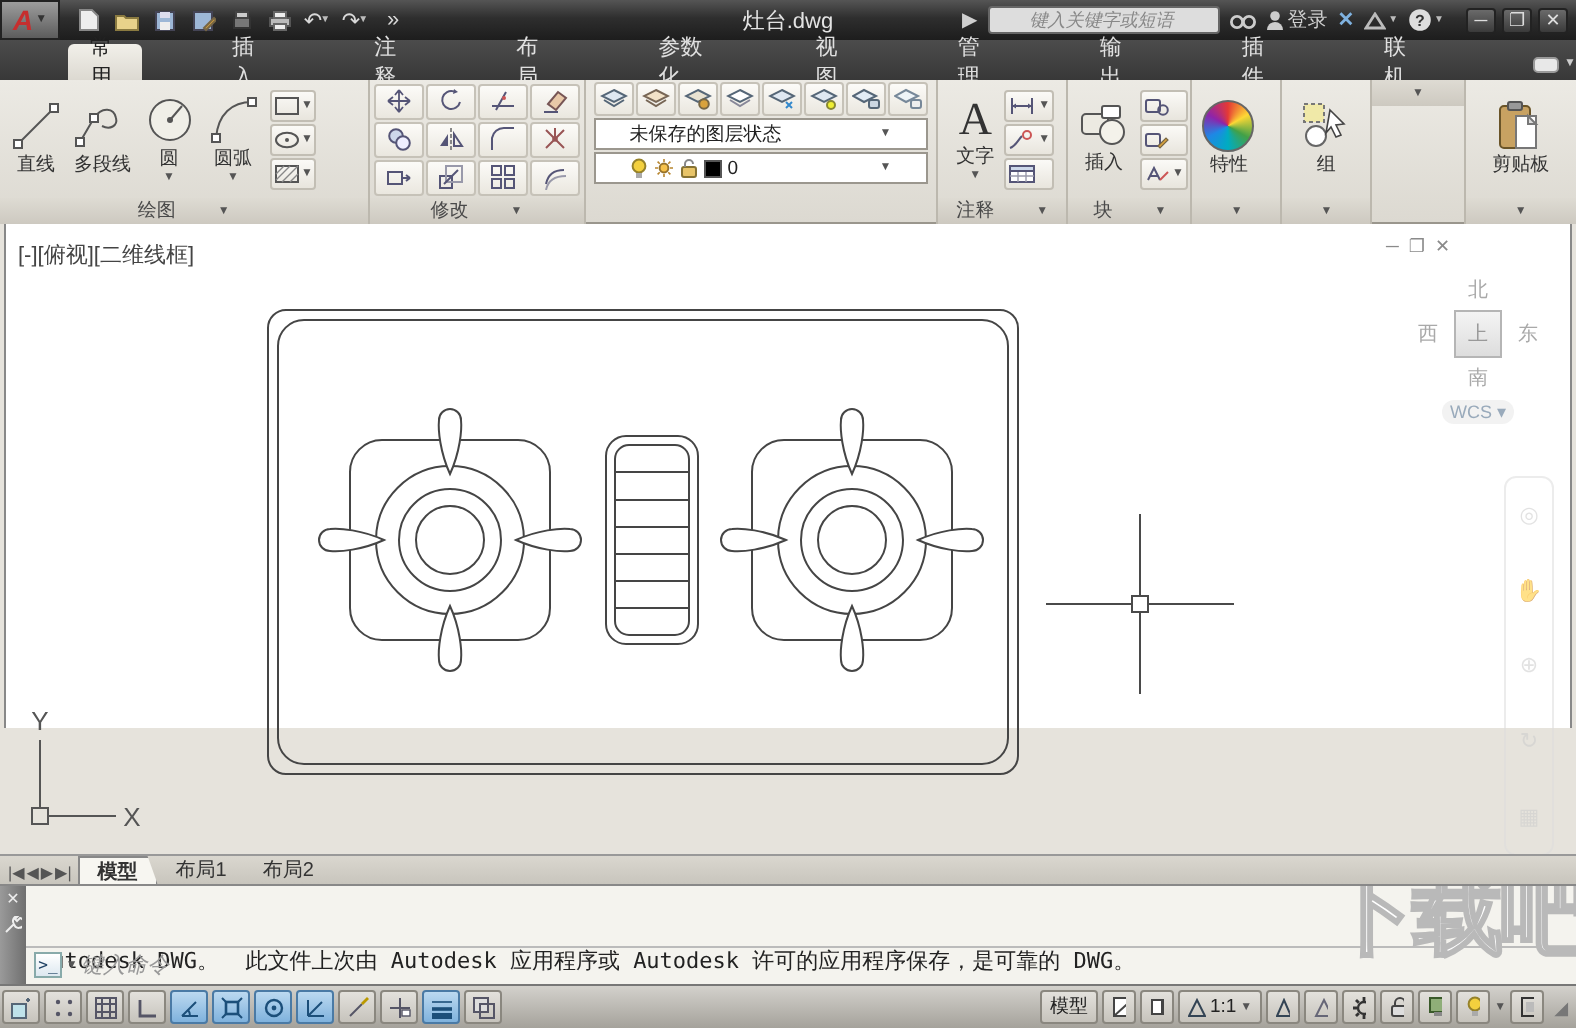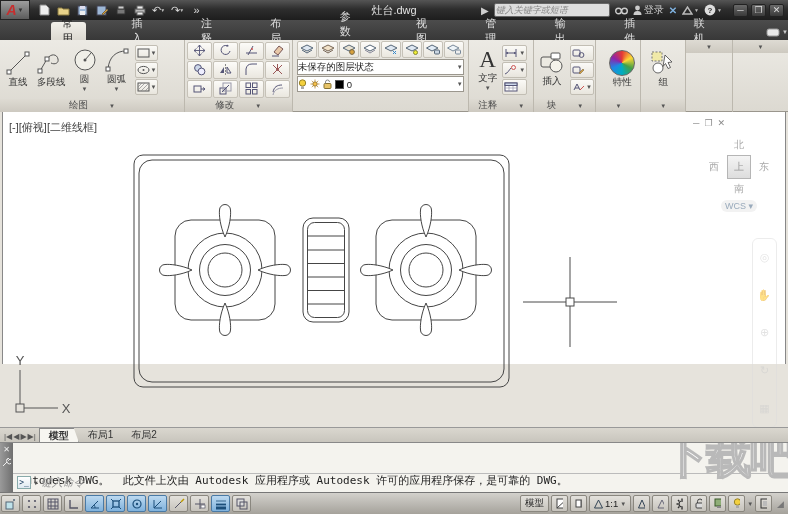--- a/index.html
+++ b/index.html
@@ -16,31 +16,31 @@
     font-weight:bold; font-style:italic; color:#c62e2e; font-size:14px; cursor:pointer; }
   .applogo .dd { font-size:6px; color:#333; margin-left:1px; }
   .qat { display:flex; align-items:center; gap:2px; margin-left:6px; }
   .qat-btn { width:17px; height:16px; display:flex; align-items:center; justify-content:center; color:#d9d9d9; font-size:11px; }
   .qat-btn svg { display:block; }
   .dd-sm { font-size:5px; color:#bbb; margin-left:-1px; }
   .doc-title { position:absolute; left:0; right:0; top:0; height:20px; display:flex;
     align-items:center; justify-content:center; pointer-events:none; color:#e3e3e3; font-size:11px; }
   .tb-right { position:absolute; right:4px; top:0; height:20px; display:flex; align-items:center; gap:5px; }
   .search-box { width:116px; height:14px; background:#ddd; border:1px solid #666;
-    border-radius:2px; font-size:9px; font-style:italic; color:#777; padding:0 1px;
+    border-radius:2px; font-size:9px; font-style:italic; color:#777; padding:0 20px;
     font-family:"Liberation Sans", sans-serif; }
   .search-box::placeholder { color:#888; font-style:italic; }
   .tb-ico { color:#cfcfcf; font-size:10px; display:flex; align-items:center; gap:2px; cursor:pointer; }
   .win-btns { display:flex; gap:3px; margin-left:6px; }
   .win-btn { width:15px; height:13px; display:flex; align-items:center; justify-content:center;
     font-size:9px; color:#ddd; background:linear-gradient(#6a6a6a,#3a3a3a); border:1px solid #222; border-radius:2px; }
 
   
   .tabrow { position:absolute; left:0; top:20px; width:788px; height:20px;
-    background:linear-gradient(#4c4c4c,#383838); display:flex; align-items:flex-end; padding-left:51px;gap:34px; }
+    background:linear-gradient(#4c4c4c,#383838); display:flex; align-items:flex-end; padding-left:34px;gap:34px; }
   .rtab { height:18px; padding:0 11px; display:flex; align-items:center; font-size:11px;
     color:#e0e0e0; cursor:pointer; }
   .rtab.active { background:linear-gradient(#f2f0ea,#dcd9d1); color:#222; border-radius:3px 3px 0 0; }
   .tab-extra { margin-left:14px; height:16px; display:flex; align-items:center; gap:2px; }
 
   
   .ribbon { position:absolute; left:0; top:40px; width:788px; height:72px;
     background:linear-gradient(#eceae4,#dcd9d1); display:flex; border-bottom:1px solid #9a968d; }
   .panel { height:72px; border-right:1px solid #bcb8ae; display:flex; flex-direction:column; }
   .panel-body { flex:1; display:flex; align-items:center; padding:1px 2px; }
@@ -53,21 +53,21 @@
   .smbtn { height:16px; display:flex; align-items:center; gap:1px; padding:0 1px;
     border:1px solid #c2beb4; background:linear-gradient(#fbfaf7,#e8e5dd); border-radius:2px; cursor:pointer; }
   .modgrid { display:grid; grid-template-columns:repeat(4,25px); grid-template-rows:repeat(3,18px); gap:1px; }
   .modbtn { display:flex; align-items:center; justify-content:center; border:1px solid #c6c2b8;
     background:linear-gradient(#fcfbf8,#eae7df); border-radius:2px; cursor:pointer; }
   .layers { display:flex; flex-direction:column; gap:1px; width:100%; padding:0 2px; }
   .ltools { display:flex; gap:1px; }
   .ltool { width:20px; height:17px; display:flex; align-items:center; justify-content:center;
     border:1px solid #c6c2b8; background:linear-gradient(#fcfbf8,#eae7df); border-radius:2px; cursor:pointer; }
   .lselect { height:16px; border:1px solid #9b978e; background:#fff; display:flex; align-items:center;
-    font-size:9.5px; color:#222; padding:0 0; gap:3px; cursor:pointer; }
+    font-size:9.5px; color:#222; padding:0 17px; gap:3px; cursor:pointer; }
   .lselect .flex { flex:1; }
   .swatch { width:9px; height:9px; background:#000; border:1px solid #555; }
 
   
   .canvas { position:absolute; left:2px; top:112px; width:784px; height:252px; background:#fff;
     border-left:1px solid #888; border-right:1px solid #888; }
   .vp-label { position:absolute; left:6px; top:8px; font-size:11px; color:#444; }
   .doc-win-btns { position:absolute; right:60px; top:6px; display:flex; gap:5px; color:#8a8a8a; font-size:9px; }
   .viewcube { position:absolute; right:14px; top:26px; width:64px; text-align:center;
     color:#a9a9a9; font-size:10px; }
@@ -528,21 +528,21 @@
             </span>
         </div>
       </div>
       <div class="panel-label">
           <span>块</span>
           <span class="caret">▼</span>
         </div>
     </div>
 
     <div class="panel" style="width:47px">
-      <div class="panel-body" style="justify-content:flex-end">
+      <div class="panel-body" style="justify-content:flex-start">
         <div class="bigbtn">
           <span style="width:26px;height:26px;border-radius:50%;background:conic-gradient(#e53935,#fdd835,#43a047,#00acc1,#1e88e5,#8e24aa,#e53935);border:1px solid #666;"></span>
           <span>特性</span>
         </div>
       </div>
       <div class="panel-label">
           <span class="caret">▼</span>
         </div>
     </div>
 
@@ -562,20 +562,31 @@
         </div>
     </div>
 
     <div class="panel" style="width:49px">
       <div class="panel-label">
           <span class="caret">▼</span>
         </div>
     </div>
 
     <div class="panel" style="width:58px;border-right:none">
+      <div class="panel-body" style="justify-content:center">
+        <div class="bigbtn">
+          <svg width="24" height="26">
+              <rect x="2" y="3" width="15" height="21" rx="2" fill="#c8a262" stroke="#6a5428"></rect>
+              <rect x="6" y="1" width="7" height="4" rx="1" fill="#999" stroke="#555"></rect>
+              <path d="M10,8 h10 v16 h-10 z" fill="#fff" stroke="#777"></path>
+              <path d="M16,8 l4,4 h-4 z" fill="#ddd" stroke="#777"></path>
+            </svg>
+          <span>剪贴板</span>
+        </div>
+      </div>
       <div class="panel-label">
           <span class="caret">▼</span>
         </div>
     </div>
   </div>
 
   <div class="canvas">
     <div class="vp-label">[-][俯视][二维线框]</div>
 
     <div class="doc-win-btns">

